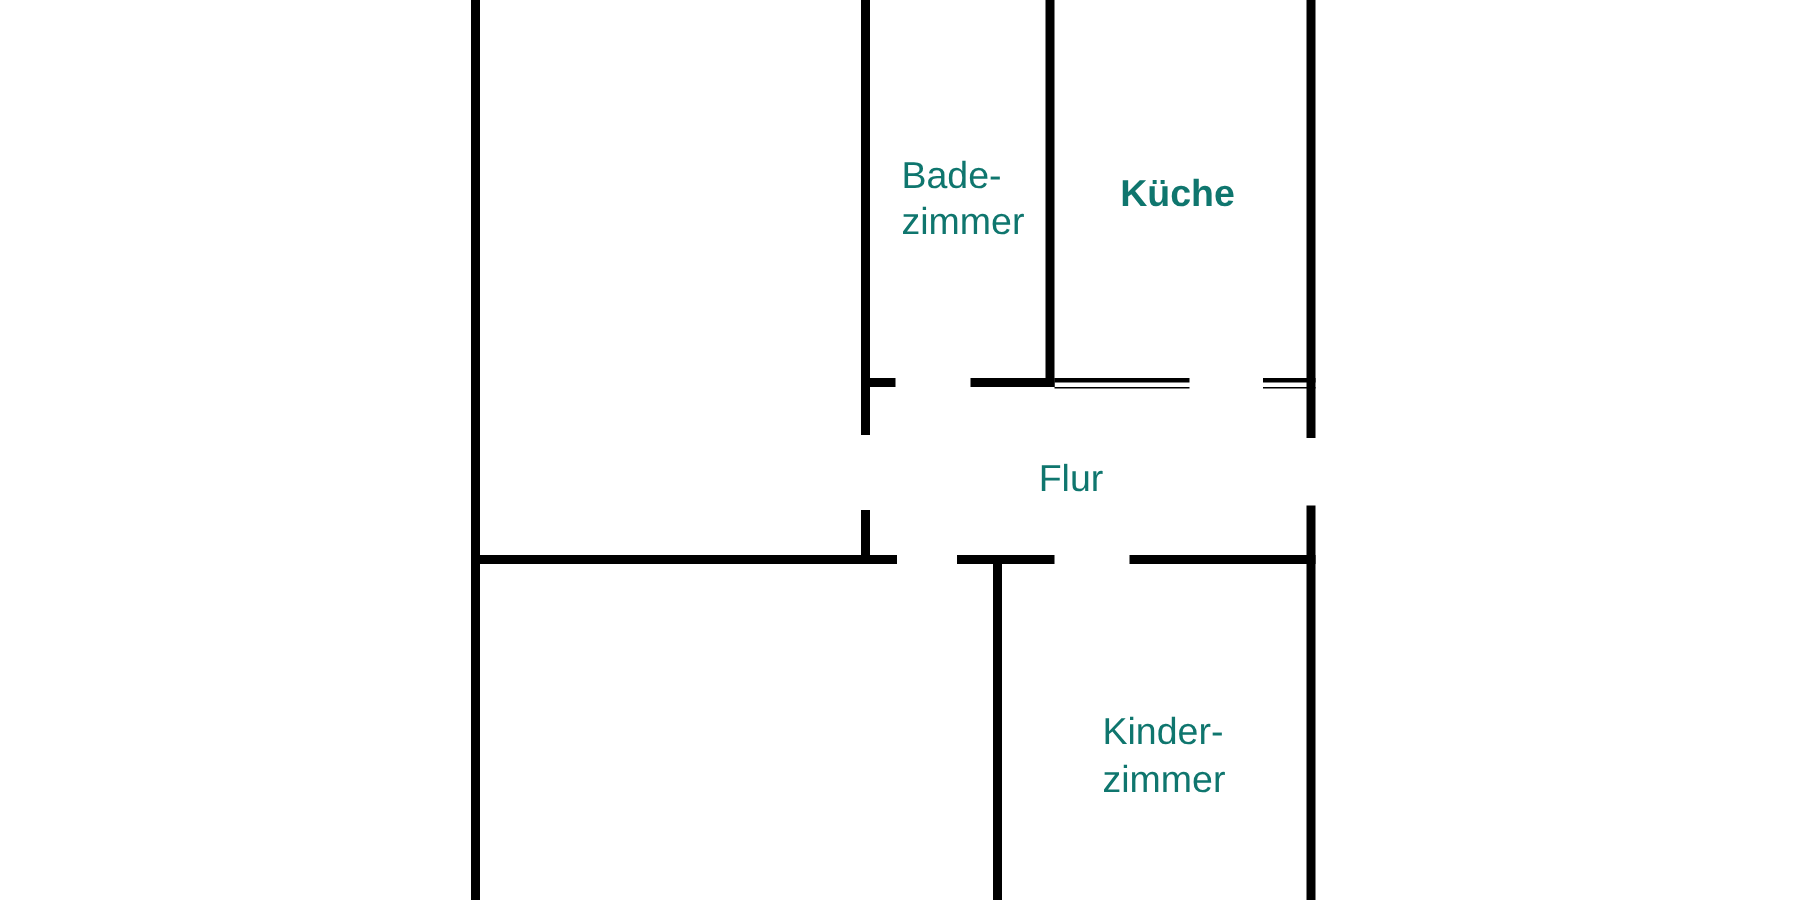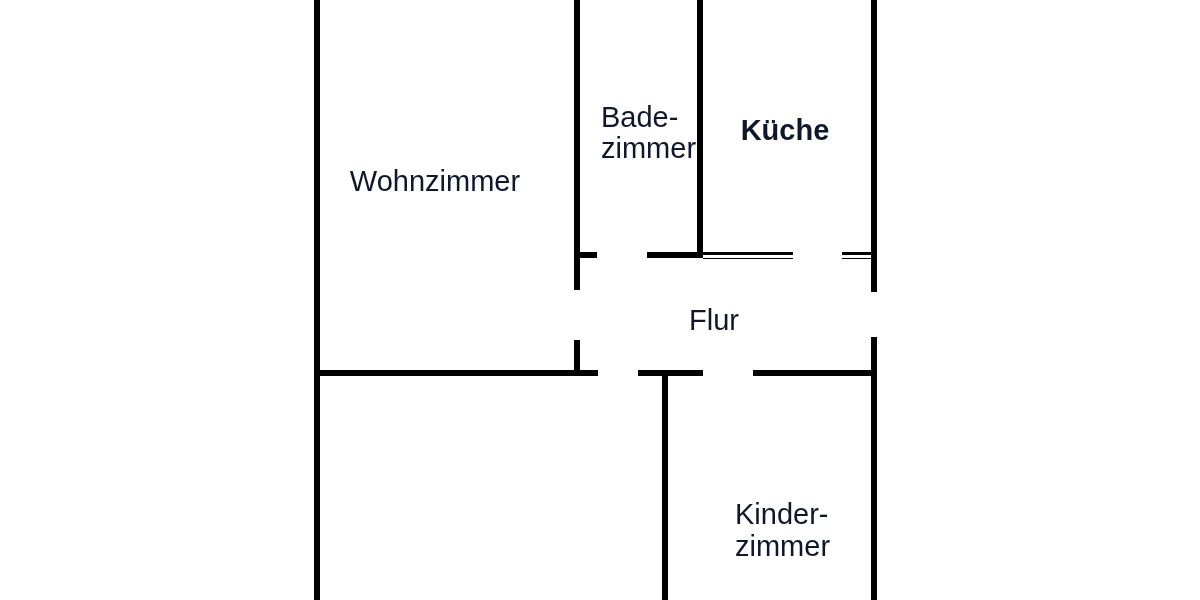--- a/index.html
+++ b/index.html
@@ -28,36 +28,36 @@
     position: absolute;
     left: 0;
     right: 0;
     background: #000000;
   }
   .wall.double .dline.top { top: 0; height: 3px; }
   .wall.double .dline.bot { bottom: 0; height: 1.5px; }
 
   .room-label {
     position: absolute;
-    color: #0f172a;
-    font-size: 29px;
+    color: #0f766e;
+    font-size: 25px;
     white-space: nowrap;
     line-height: 31px;
   }
   .room-label.centered {
     transform: translate(-50%, -50%);
   }
   .room-label .line { display: block; }
 
   #lbl-wohnzimmer   { left: 435px; top: 181px; }
   #lbl-kueche       { left: 785px; top: 130px; font-weight: bold; }
   #lbl-flur         { left: 714px; top: 320px; }
   #lbl-schlafzimmer { left: 498px; top: 504px; }
   #lbl-badezimmer   { left: 601px; top: 102px; line-height: 31px; }
-  #lbl-kinderzimmer { left: 735px; top: 472px; line-height: 32px; margin-top: 26px; }
+  #lbl-kinderzimmer { left: 735px; top: 472px; line-height: 32px; }
 </style>
 </head>
 <body>
 
 <div id="plan">
   <div id="walls">
       <div class="wall" style="left: 314px; top: 0px; width: 6px; height: 600px; background: rgb(0, 0, 0);"></div>
       <div class="wall" style="left: 574px; top: 0px; width: 6px; height: 290px; background: rgb(0, 0, 0);"></div>
       <div class="wall" style="left: 574px; top: 340px; width: 6px; height: 36px; background: rgb(0, 0, 0);"></div>
       <div class="wall" style="left: 697px; top: 0px; width: 6px; height: 258px; background: rgb(0, 0, 0);"></div>
@@ -72,21 +72,20 @@
       </div>
       <div class="wall double" style="left: 842px; top: 252px; width: 35px; height: 7px;">
         <div class="dline top" style="background: rgb(0, 0, 0);"></div>
         <div class="dline bot" style="background: rgb(0, 0, 0);"></div>
       </div>
       <div class="wall" style="left: 314px; top: 370px; width: 284px; height: 6px; background: rgb(0, 0, 0);"></div>
       <div class="wall" style="left: 638px; top: 370px; width: 65px; height: 6px; background: rgb(0, 0, 0);"></div>
       <div class="wall" style="left: 753px; top: 370px; width: 124px; height: 6px; background: rgb(0, 0, 0);"></div>
     </div>
 
-  <div class="room-label centered" id="lbl-wohnzimmer">Wohnzimmer</div>
 
   <div class="room-label" id="lbl-badezimmer">
     <span class="line">Bade-</span>
     <span class="line">zimmer</span>
   </div>
 
   <div class="room-label centered" id="lbl-kueche">Küche</div>
 
   <div class="room-label centered" id="lbl-flur">Flur</div>
 

